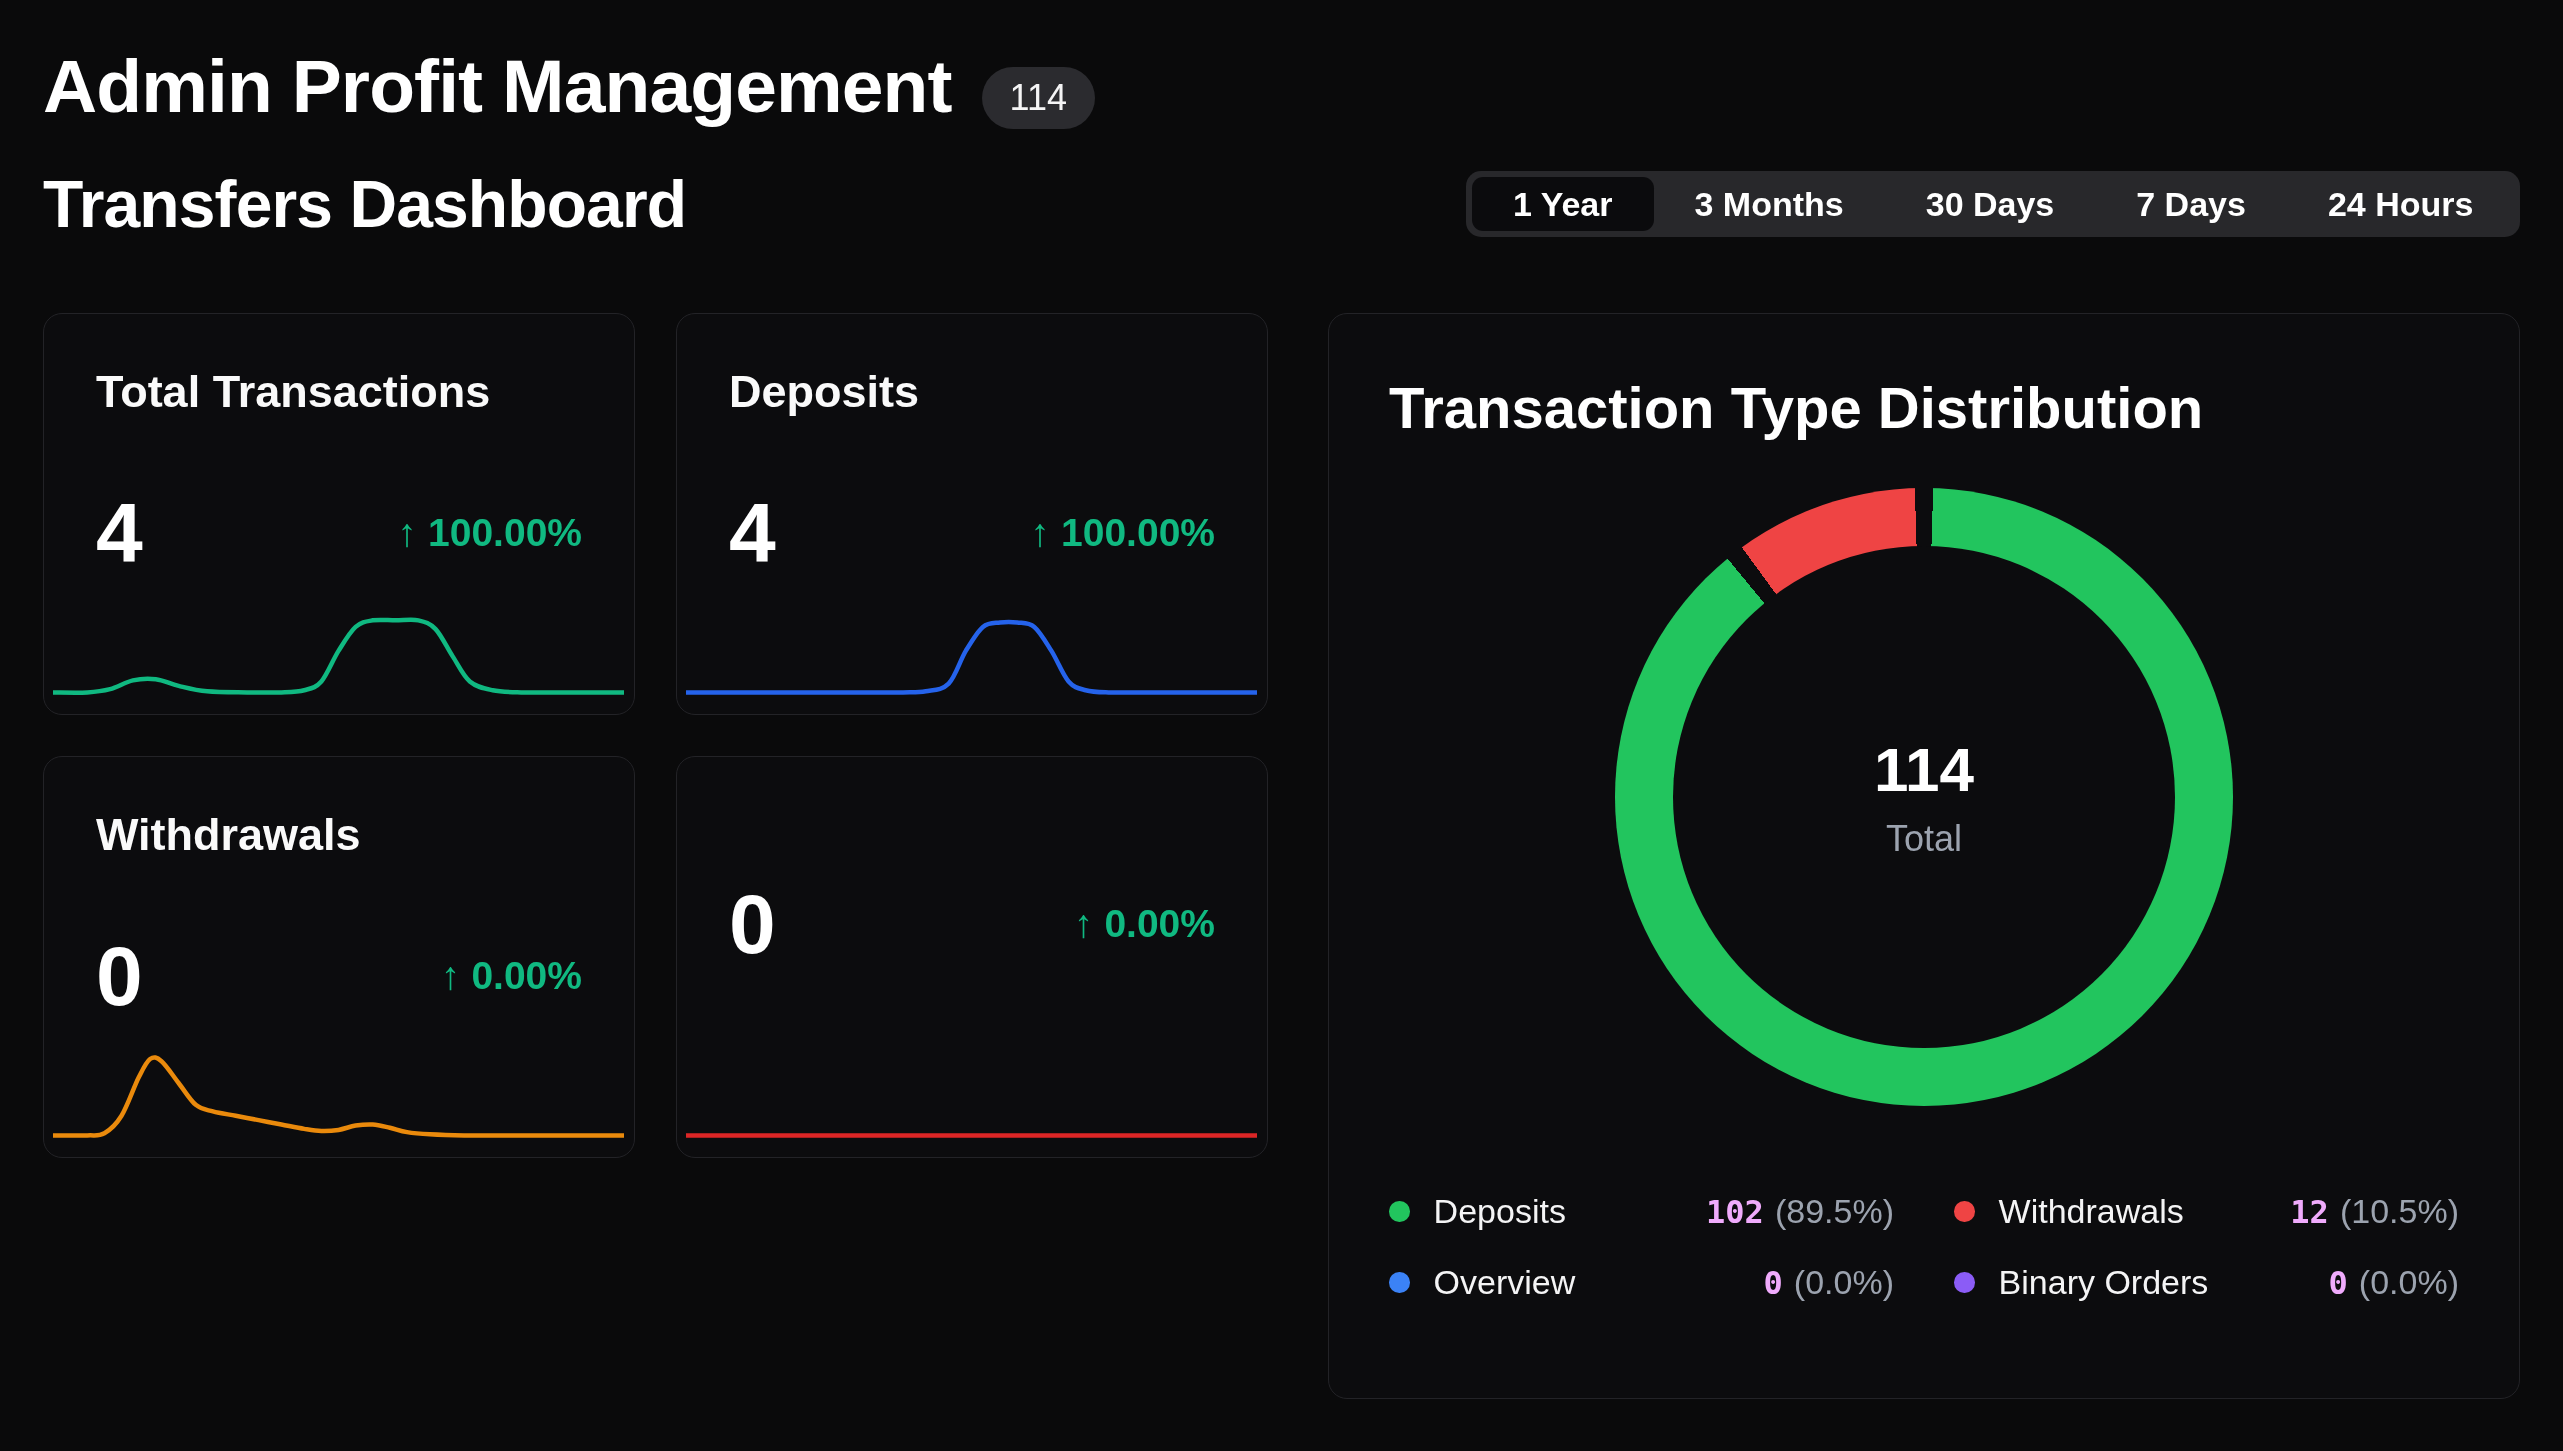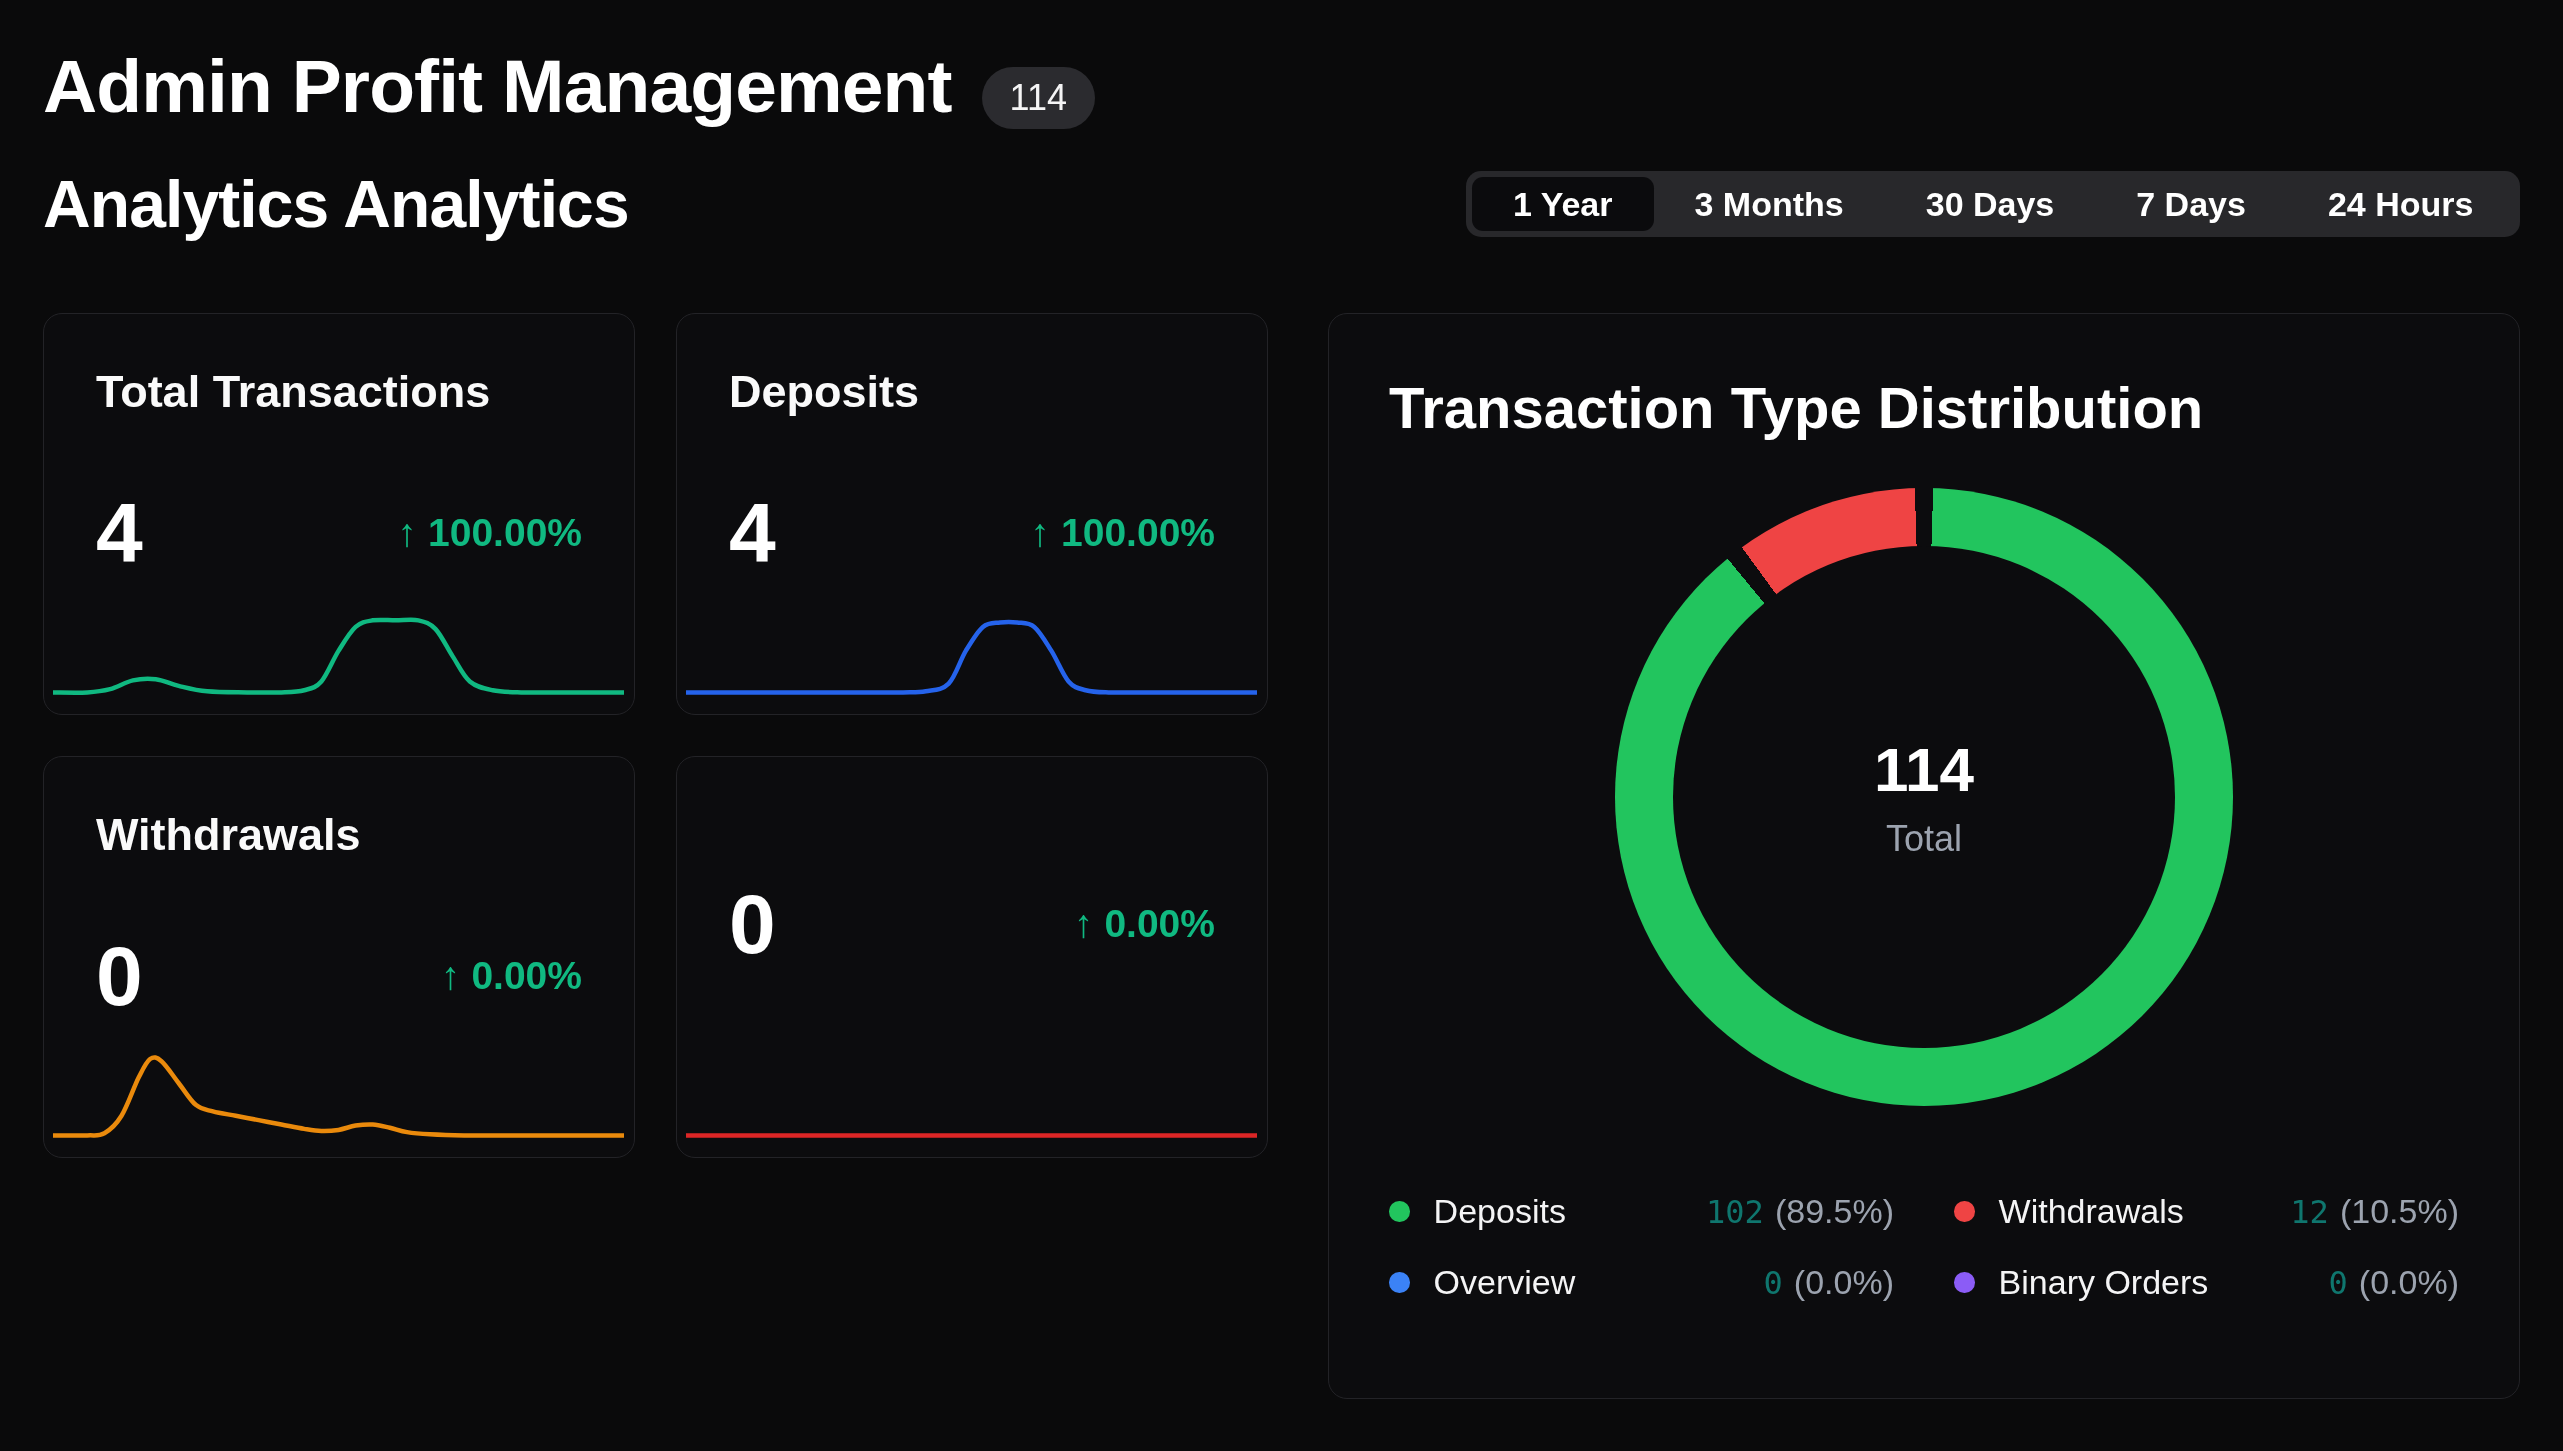--- a/index.html
+++ b/index.html
@@ -43,36 +43,36 @@
   .donut-wrap{display:flex;justify-content:center;margin-top:47px;}
   .donut{position:relative;width:618px;height:618px;border-radius:50%;}
   .hole{position:absolute;inset:58px;background:#0c0c0e;border-radius:50%;display:flex;flex-direction:column;align-items:center;justify-content:center;gap:13px;}
   .total-num{font-size:62px;font-weight:700;}
   .total-label{font-size:36px;color:#9ca3af;}
   .legend{margin-top:86px;display:grid;grid-template-columns:1fr 1fr;column-gap:60px;row-gap:32px;}
   .legend-item{display:flex;align-items:center;font-size:34px;}
   .dot{width:20.6px;height:20.6px;border-radius:50%;margin-right:24px;flex:none;}
   .leg-label{color:#f4f4f5;}
   .leg-val{margin-left:auto;display:flex;gap:11.2px;align-items:baseline;}
-  .num{font-family:"DejaVu Sans Mono",monospace;font-weight:400;font-size:32px;color:#0f766e;}
+  .num{font-family:"DejaVu Sans Mono",monospace;font-weight:700;font-size:32px;color:#f0abfc;}
   .pct{color:#9ca3af;}
 </style>
 </head>
 <body>
 
 <div class="page">
 
   <header class="header">
     <h1 class="page-title">Admin Profit Management</h1>
     <span class="badge">114</span>
   </header>
 
 
   <div class="section-row">
-    <h2 class="section-title">Analytics Analytics</h2>
+    <h2 class="section-title">Transfers Dashboard</h2>
     <div class="timebar">
       <button class="timebtn active">1 Year</button>
       <button class="timebtn">3 Months</button>
       <button class="timebtn">30 Days</button>
       <button class="timebtn">7 Days</button>
       <button class="timebtn">24 Hours</button>
     </div>
   </div>
 
   <main class="main">

